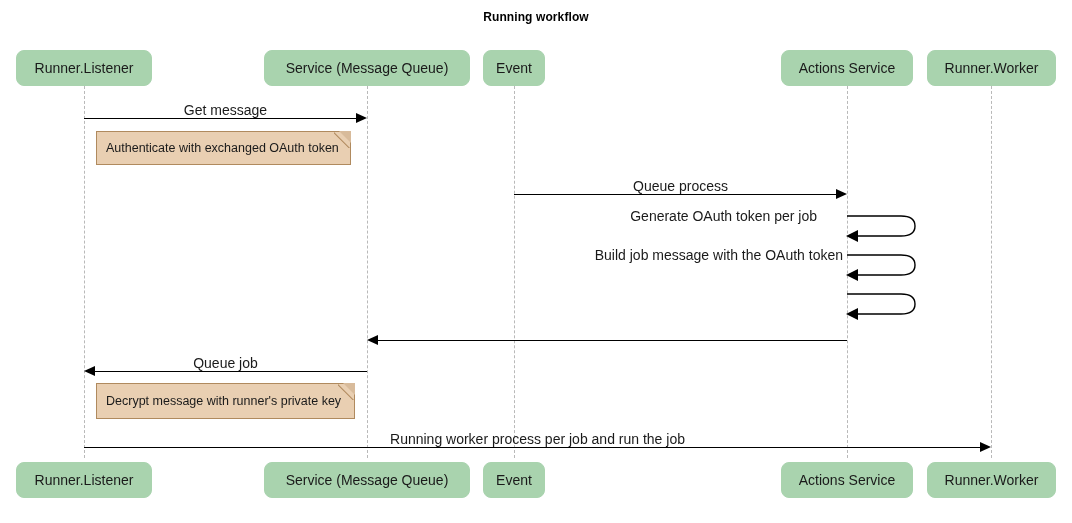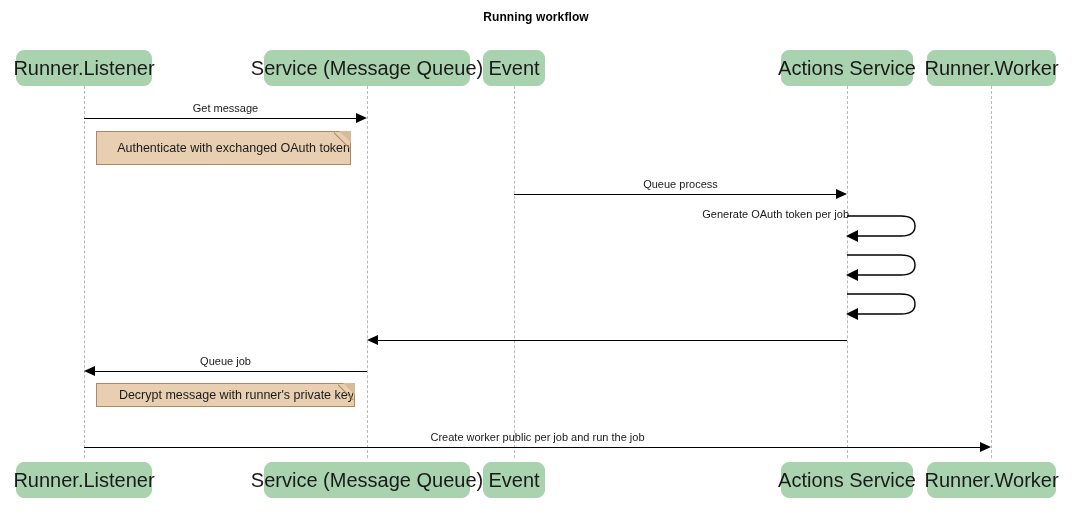--- a/index.html
+++ b/index.html
@@ -35,21 +35,21 @@
   .participant {
     position: absolute;
     box-sizing: border-box;
     height: 36px;
     background: #a9d3ae;
     border: 1px solid #a9d3ae;
     border-radius: 8px;
     display: flex;
     align-items: center;
     justify-content: center;
-    font-size: 20px;
+    font-size: 14px;
     color: #1a1a1a;
     white-space: nowrap;
   }
   .lifeline {
     position: absolute;
     width: 0;
     border-left: 1px dashed #b9b9b9;
   }
   .msg-line {
     position: absolute;
@@ -65,37 +65,36 @@
     border-bottom: 5px solid transparent;
     border-left: 11px solid #000;
   }
   .arrowhead.left {
     border-top: 5px solid transparent;
     border-bottom: 5px solid transparent;
     border-right: 11px solid #000;
   }
   .msg-label {
     position: absolute;
-    font-size: 11px;
+    font-size: 14px;
     color: #1a1a1a;
     white-space: nowrap;
     text-align: center;
   }
   .note {
     position: absolute;
     box-sizing: border-box;
     background: #e9cfb2;
     border: 1px solid #b08a5e;
     font-size: 12.5px;
     color: #1a1a1a;
     display: flex;
     align-items: center;
     padding-left: 9px;
     white-space: nowrap;
-    justify-content: flex-end;
   }
   .note-fold {
     position: absolute;
     top: -1px;
     right: -1px;
     width: 0; height: 0;
     border-left: 12px solid transparent;
     border-top: 12px solid #d8bb9b;
   }
   .note-fold-edge {
@@ -175,28 +174,29 @@
   <div class="note" style="left:96px; top:131px; width:255px; height:34px;">
     <span>Authenticate with exchanged OAuth token</span>
     <span class="note-fold"></span>
     <span class="note-fold-edge"></span>
   </div>
 
   <div class="msg-label" style="left:514px; top:178px; width:333px;">Queue process</div>
   <div class="msg-line" style="left:514px; top:194px; width:322px;"></div>
   <div class="arrowhead right" style="left:836px; top:189px;"></div>
 
-  <div class="msg-label" style="left:603px; top:208px; width:246px; text-align:right;">Generate OAuth token per job</div>
+  <div class="msg-label" style="left:571px; top:208px; width:246px; text-align:right;">Generate OAuth token per job</div>
   <div class="selfloop" style="left:845px; top:212px;">
     <svg width="76" height="32" viewBox="0 0 76 32">
       <path d="M2,4 L56,4 Q70,4 70,14 Q70,24 56,24 L10,24" fill="none" stroke="#000" stroke-width="1.4"></path>
       <polygon points="13,18 1,24 13,30" fill="#000"></polygon>
     </svg>
   </div>
 
+  <div class="msg-label" style="left:537px; top:247px; width:306px; text-align:right;">Build job message with the OAuth token</div>
   <div class="selfloop" style="left:845px; top:251px;">
     <svg width="76" height="32" viewBox="0 0 76 32">
       <path d="M2,4 L56,4 Q70,4 70,14 Q70,24 56,24 L10,24" fill="none" stroke="#000" stroke-width="1.4"></path>
       <polygon points="13,18 1,24 13,30" fill="#000"></polygon>
     </svg>
   </div>
 
   <div class="selfloop" style="left:845px; top:290px;">
     <svg width="76" height="32" viewBox="0 0 76 32">
       <path d="M2,4 L56,4 Q70,4 70,14 Q70,24 56,24 L10,24" fill="none" stroke="#000" stroke-width="1.4"></path>
@@ -204,23 +204,23 @@
     </svg>
   </div>
 
   <div class="msg-line" style="left:378px; top:340px; width:469px;"></div>
   <div class="arrowhead left" style="left:367px; top:335px;"></div>
 
   <div class="msg-label" style="left:84px; top:355px; width:283px;">Queue job</div>
   <div class="msg-line" style="left:95px; top:371px; width:272px;"></div>
   <div class="arrowhead left" style="left:84px; top:366px;"></div>
 
-  <div class="note" style="left:96px; top:383px; width:259px; height:24px;">
+  <div class="note" style="left:96px; top:383px; width:259px; height:36px;">
     <span>Decrypt message with runner's private key</span>
     <span class="note-fold"></span>
     <span class="note-fold-edge"></span>
   </div>
 
-  <div class="msg-label" style="left:84px; top:431px; width:907px;">Create worker public per job and run the job</div>
+  <div class="msg-label" style="left:84px; top:431px; width:907px;">Running worker process per job and run the job</div>
   <div class="msg-line" style="left:84px; top:447px; width:896px;"></div>
   <div class="arrowhead right" style="left:980px; top:442px;"></div>
 
 </div>
 
 </body></html>

